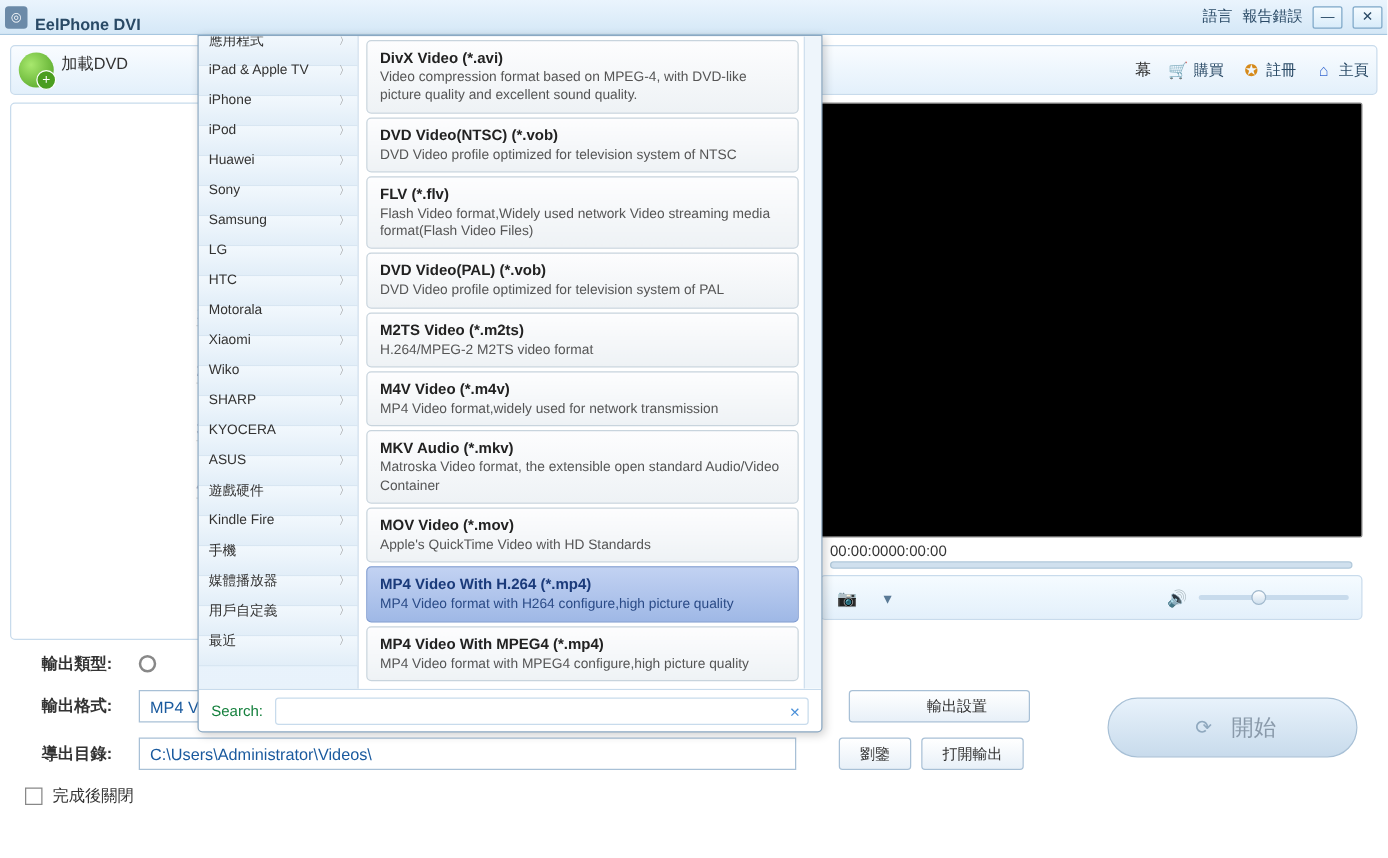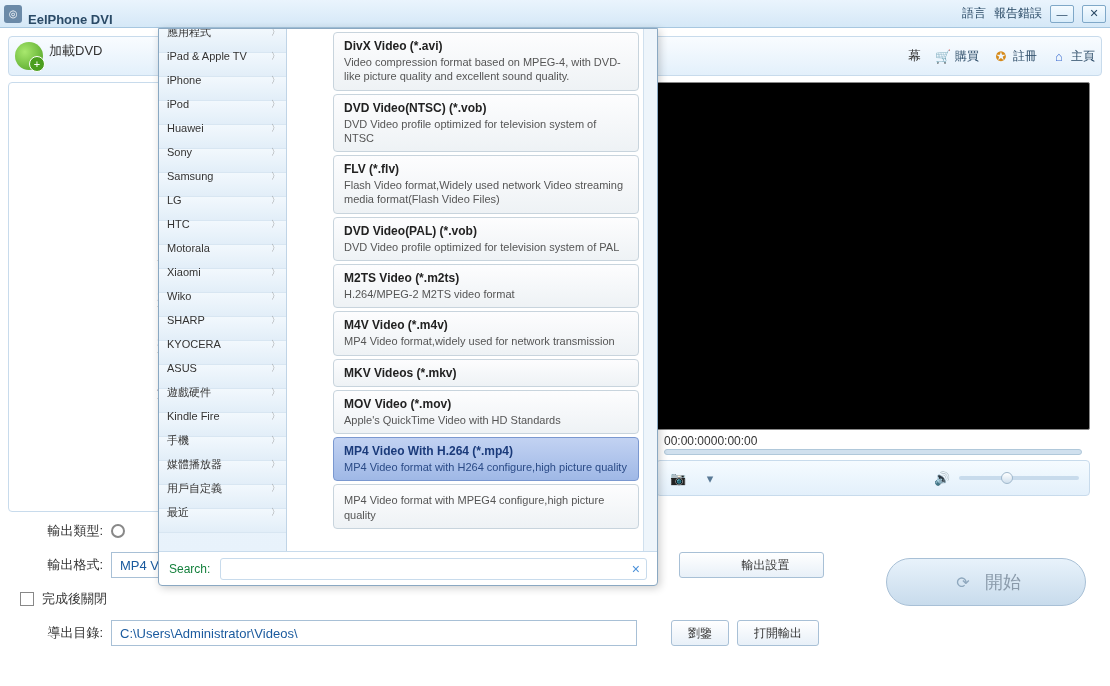--- a/index.html
+++ b/index.html
@@ -37,40 +37,40 @@
 .progress-bar { height:6px; background:#d0e0ee; border:1px solid #b0c8da; border-radius:3px; margin:1px 8px;}
 .controls-row { height:36px; background:linear-gradient(#f5fbff,#e3f0fb); border:1px solid #c8dbec; border-radius:4px; display:flex; align-items:center; padding:0 10px; justify-content:space-between; margin-top:4px;}
 .ctrl-left{display:flex;gap:10px;align-items:center;}
 .ctrl-btn{width:22px;height:22px;display:flex;align-items:center;justify-content:center;color:#5a7a96;cursor:pointer;font-size:13px;}
 .vol-row{display:flex;align-items:center;gap:6px;}
 .vol-slider{width:120px;height:4px;background:#c8dbec;border-radius:2px;position:relative;}
 .vol-thumb{position:absolute;left:42px;top:-4px;width:12px;height:12px;border-radius:50%;background:linear-gradient(#fff,#d0e0ee);border:1px solid #a0b8cc;}
 
 .bottom-section { margin-top: 10px; }
 .form-row { display:flex; align-items:center; margin-bottom:12px; gap:8px;}
-.form-label { width:95px; font-size:13px; color:#333; text-align:right; padding-left:12px;}
+.form-label { width:95px; font-size:13px; color:#333; text-align:center; padding-left:12px;font-weight:bold;}
 .radio-circle{width:14px;height:14px;border:2px solid #888;border-radius:50%;}
 .text-input { border:1px solid #a8c0d6; height:26px; padding:0 8px; font-size:13px; color:#1a5a9e; background:#fff; flex:0 0 506px;}
 .dropdown-toggle{width:20px;height:26px;border:1px solid #a8c0d6;border-left:none;display:flex;align-items:center;justify-content:center;font-size:10px;color:#555;cursor:pointer;background:linear-gradient(#fff,#e8f0f8);}
 .small-btn{height:26px;padding:0 16px;border:1px solid #a8c0d6;background:linear-gradient(#fff,#e8f0f8);font-size:12px;color:#333;border-radius:3px;cursor:pointer;}
 .wide-btn{width:145px;padding-left:44px;}
 .checkbox{width:14px;height:14px;border:1px solid #888;margin-left:12px;}
 .check-label{font-size:13px;color:#333;}
 
 .start-btn{position:absolute;right:24px;bottom:80px;width:200px;height:48px;border-radius:24px;background:linear-gradient(#e8f2fb,#c8dbec);border:1px solid #a8c0d6;display:flex;align-items:center;justify-content:center;gap:10px;cursor:pointer;}
 .start-icon{width:24px;height:24px;border-radius:50%;display:flex;align-items:center;justify-content:center;color:#8fa8be;font-size:16px;}
 .start-label{font-size:18px;color:#8a9aaa;}
 
 
 .format-picker { position:absolute; left:158px; top:0px; width:500px; height:558px; background:#fff; border:1px solid #8aa8c2; box-shadow:2px 2px 8px rgba(0,0,0,0.2); display:flex; flex-direction:column; border-radius:0 0 4px 4px;}
 .picker-body { flex:1; display:flex; overflow:hidden;}
 .device-list { width:128px; background:linear-gradient(#f5fbff,#e8f2fb); border-right:1px solid #c0d4e6; overflow-y:auto;}
 .device-item { height:24px; display:flex; align-items:center; justify-content:space-between; padding:0 6px 17px 8px; font-size:11px; color:#333; border-bottom:1px solid #d8e6f2; cursor:pointer; background:linear-gradient(#f2f8fd,#e2eef8);}
 .chev{font-size:9px;color:#888;}
-.format-list { flex:1; overflow-y:auto; background:#fff; position:relative;margin-left:40px;}
+.format-list { flex:1; overflow-y:auto; background:#fff; position:relative;}
 .format-scroll-track{position:absolute;right:0;top:0;bottom:0;width:14px;background:#eef5fb;border-left:1px solid #d0e0ee;}
 .format-item { margin:3px 18px 3px 6px; padding:6px 10px; border:1px solid #c8d4dd; border-radius:4px; background:linear-gradient(#fdfdfe,#eef2f5); cursor:pointer;}
 .format-item.selected { background:linear-gradient(#c2d2f2,#9fb8e6); border-color:#7a98d0;}
 .format-title { font-size:12px; font-weight:bold; color:#222;}
 .format-item.selected .format-title{color:#1a3a7a;}
 .format-desc { font-size:11px; color:#555; margin-top:2px; line-height:1.3;}
 .format-item.selected .format-desc{color:#2a4a86;}
 .search-row { height:34px; border-top:1px solid #c8dbec; display:flex; align-items:center; padding:0 10px; gap:10px;}
 .search-label{font-size:12px;color:#15803d;}
 .search-box{flex:1;height:22px;border:1px solid #c8dbec;border-radius:3px;position:relative;}
@@ -153,30 +153,30 @@
       <div class="radio-circle"></div>
     </div>
     <div class="form-row">
       <span class="form-label">輸出格式:</span>
       <input class="text-input" readonly="" value="MP4 Video With H.264 (*.mp4)" style="">
       <div class="dropdown-toggle">▴</div>
       <div style="width:18px"></div>
       <button class="small-btn wide-btn">輸出設置</button>
     </div>
     <div class="form-row">
-      <div class="checkbox"></div>
-      <span class="check-label">完成後關閉</span>
-    </div>
-    <div class="form-row">
       <span class="form-label">導出目錄:</span>
       <input class="text-input" style="flex: 0 0 526px;" value="C:\Users\Administrator\Videos\">
       <div style="width:18px"></div>
       <button class="small-btn">劉鑒</button>
       <button class="small-btn">打開輸出</button>
     </div>
+    <div class="form-row">
+      <div class="checkbox"></div>
+      <span class="check-label">完成後關閉</span>
+    </div>
   </div>
 
   <div class="start-btn">
     <div class="start-icon">⟳</div>
     <span class="start-label">開始</span>
   </div>
 
   <div class="format-picker">
     <div class="picker-body">
       <div class="device-list" id="device-list">
@@ -284,31 +284,33 @@
           </div>
           <div class="format-item">
             <div class="format-title">M2TS Video (*.m2ts)</div>
             <div class="format-desc">H.264/MPEG-2 M2TS video format</div>
           </div>
           <div class="format-item">
             <div class="format-title">M4V Video (*.m4v)</div>
             <div class="format-desc">MP4 Video format,widely used for network transmission</div>
           </div>
           <div class="format-item">
-            <div class="format-title">MKV Videos (*.mkv)</div>
+            <div class="format-title">MKV Audio (*.mkv)</div>
+            <div class="format-desc">Matroska Video format, the extensible open standard Audio/Video Container</div>
           </div>
           <div class="format-item">
             <div class="format-title">MOV Video (*.mov)</div>
             <div class="format-desc">Apple's QuickTime Video with HD Standards</div>
           </div>
           <div class="format-item selected">
             <div class="format-title">MP4 Video With H.264 (*.mp4)</div>
             <div class="format-desc">MP4 Video format with H264 configure,high picture quality</div>
           </div>
           <div class="format-item">
+            <div class="format-title">MP4 Video With MPEG4 (*.mp4)</div>
             <div class="format-desc">MP4 Video format with MPEG4 configure,high picture quality</div>
           </div>
           <div class="format-scroll-track"></div>
       </div>
     </div>
     <div class="search-row">
       <span class="search-label">Search:</span>
       <div class="search-box">
         <span class="search-clear">×</span>
       </div>

